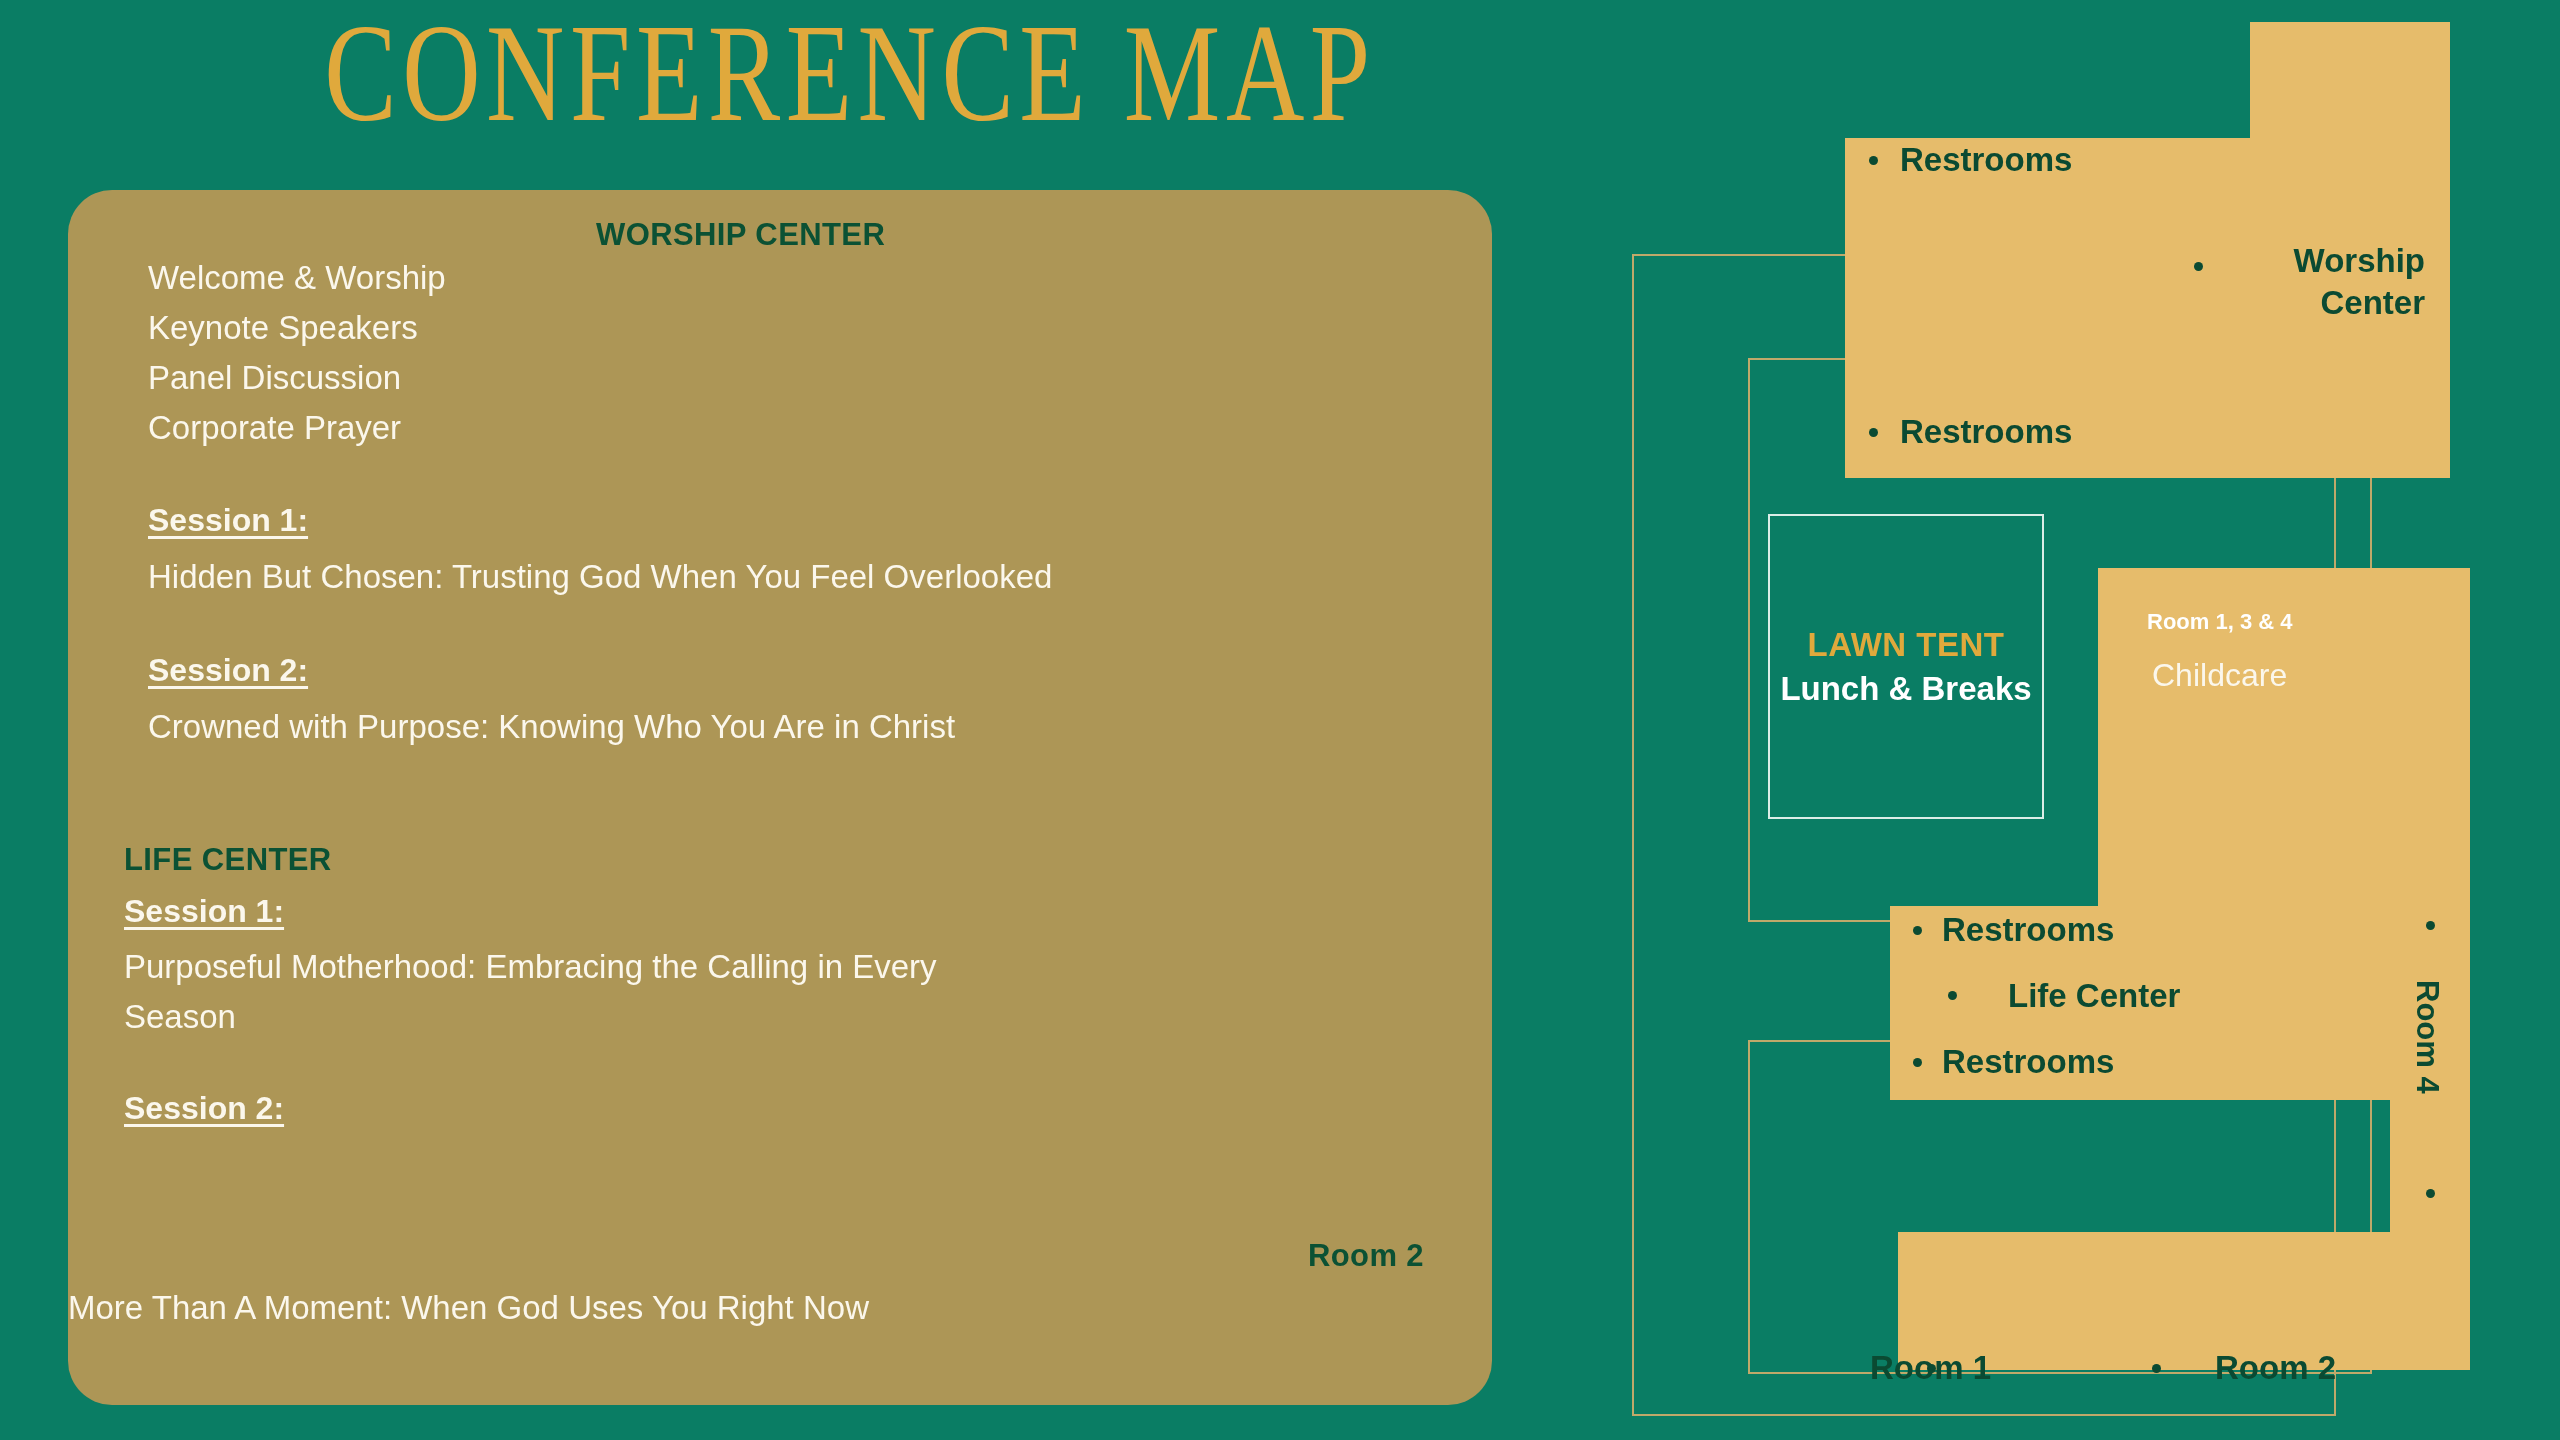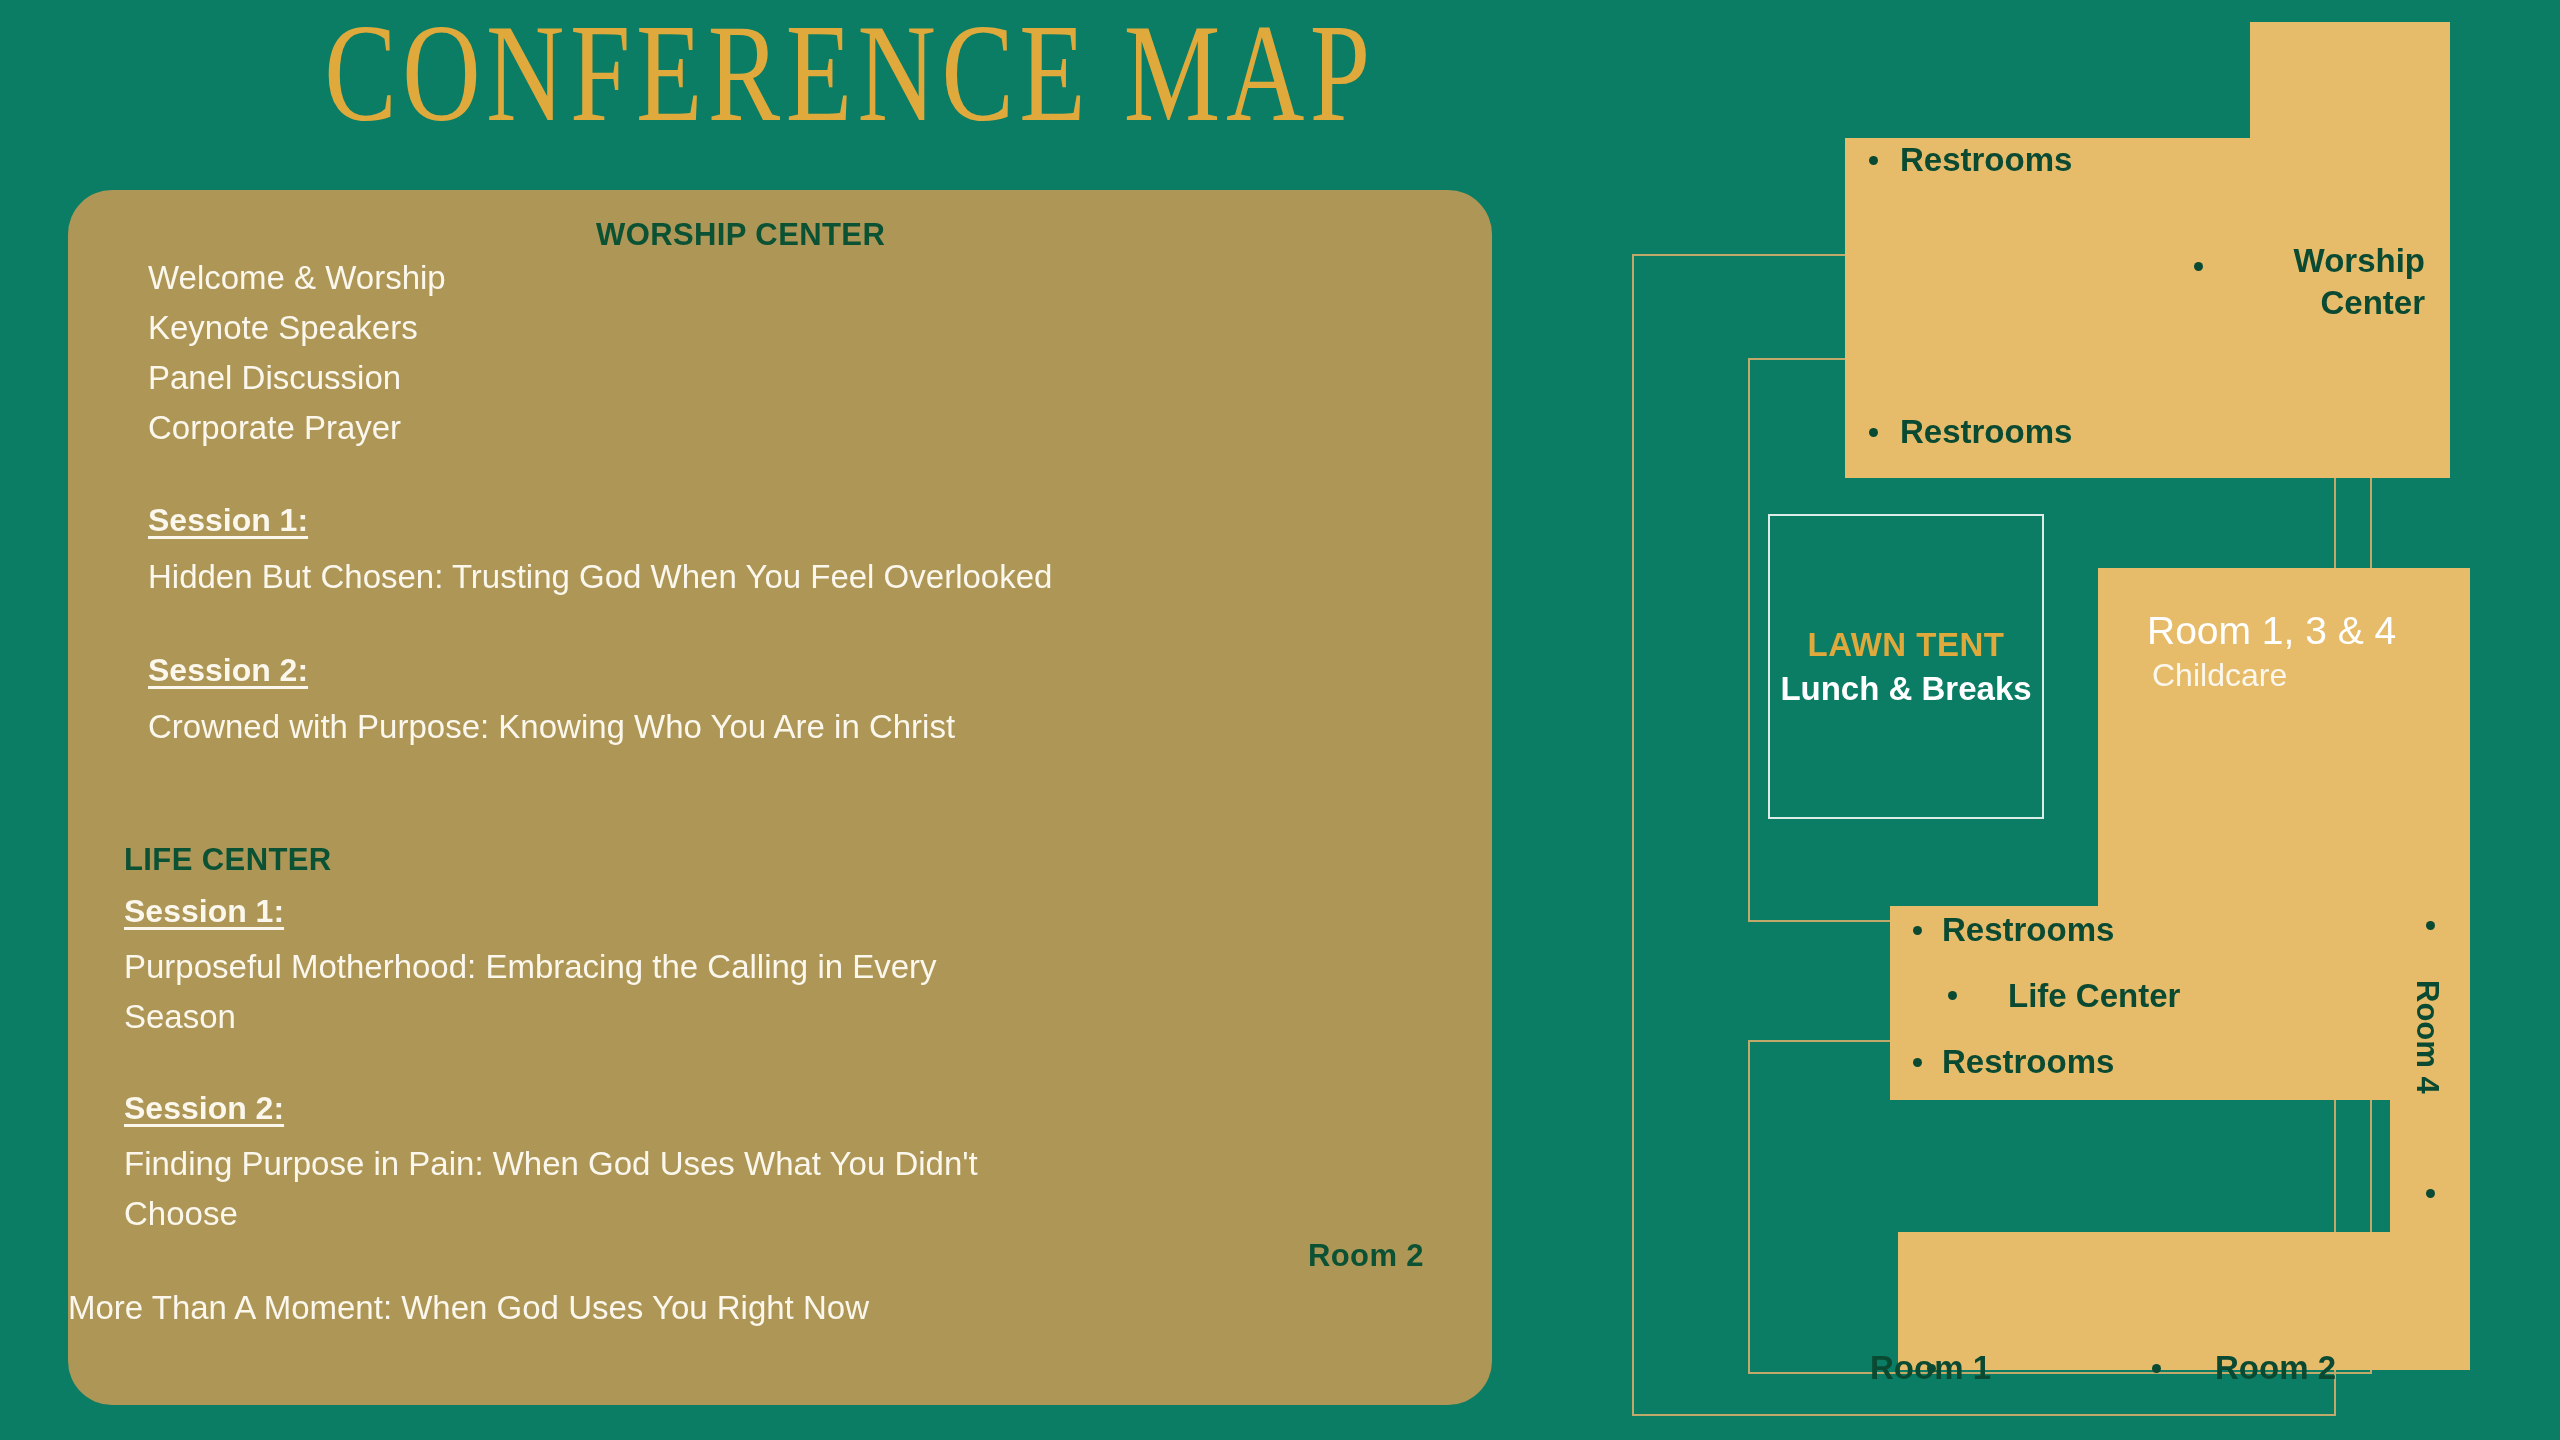--- a/index.html
+++ b/index.html
@@ -125,22 +125,22 @@
     color: #FFFFFF;
     font-weight: bold;
     font-size: 33px;
     margin-top: 6px;
   }
 
   
   #childcare-title {
     position: absolute;
     color: #FFFFFF;
-    font-weight: normal;
-    font-size: 39px;
+    font-weight: bold;
+    font-size: 22px;
     white-space: nowrap;
   }
   #childcare-sub {
     position: absolute;
     color: #FBF7EC;
     font-size: 32px;
     font-weight: 300;
     white-space: nowrap;
   }
 
@@ -175,21 +175,20 @@
 
     <div class="session-label p-abs" style="left:80px; top:462px;">Session 2: </div>
     <div class="body-line p-abs" style="left:80px; top:512px;">Crowned with Purpose: Knowing Who You Are in Christ</div>
 
     <div class="panel-heading p-abs" style="left:56px; top:652px;">LIFE CENTER</div>
 
     <div class="session-label p-abs" style="left:56px; top:703px;">Session 1:</div>
     <div class="body-line wrap-line p-abs" style="left:56px; top:752px; width:870px;">Purposeful Motherhood: Embracing the Calling in Every Season</div>
 
     <div class="session-label p-abs" style="left:56px; top:900px;">Session 2: </div>
-    <div class="body-line wrap-line p-abs" style="left:56px; top:949px; width:940px;">Finding Purpose in Pain: When God Uses What You Didn't Choose</div>
 
     <div class="panel-heading p-abs" style="left:0; top:1048px; width:1356px; text-align:right;">Room 2</div>
     <div class="body-line p-abs" style="left:0; top:1093px; width:1390px; text-align:left;">More Than A Moment: When God Uses You Right Now</div>
   </div>
 
   <div id="map">
 
     <div class="corridor" style="left:1632px; top:254px; width:700px; height:1158px;"></div>
 
     <div class="corridor" style="left:1748px; top:358px; width:620px; height:560px;"></div>

